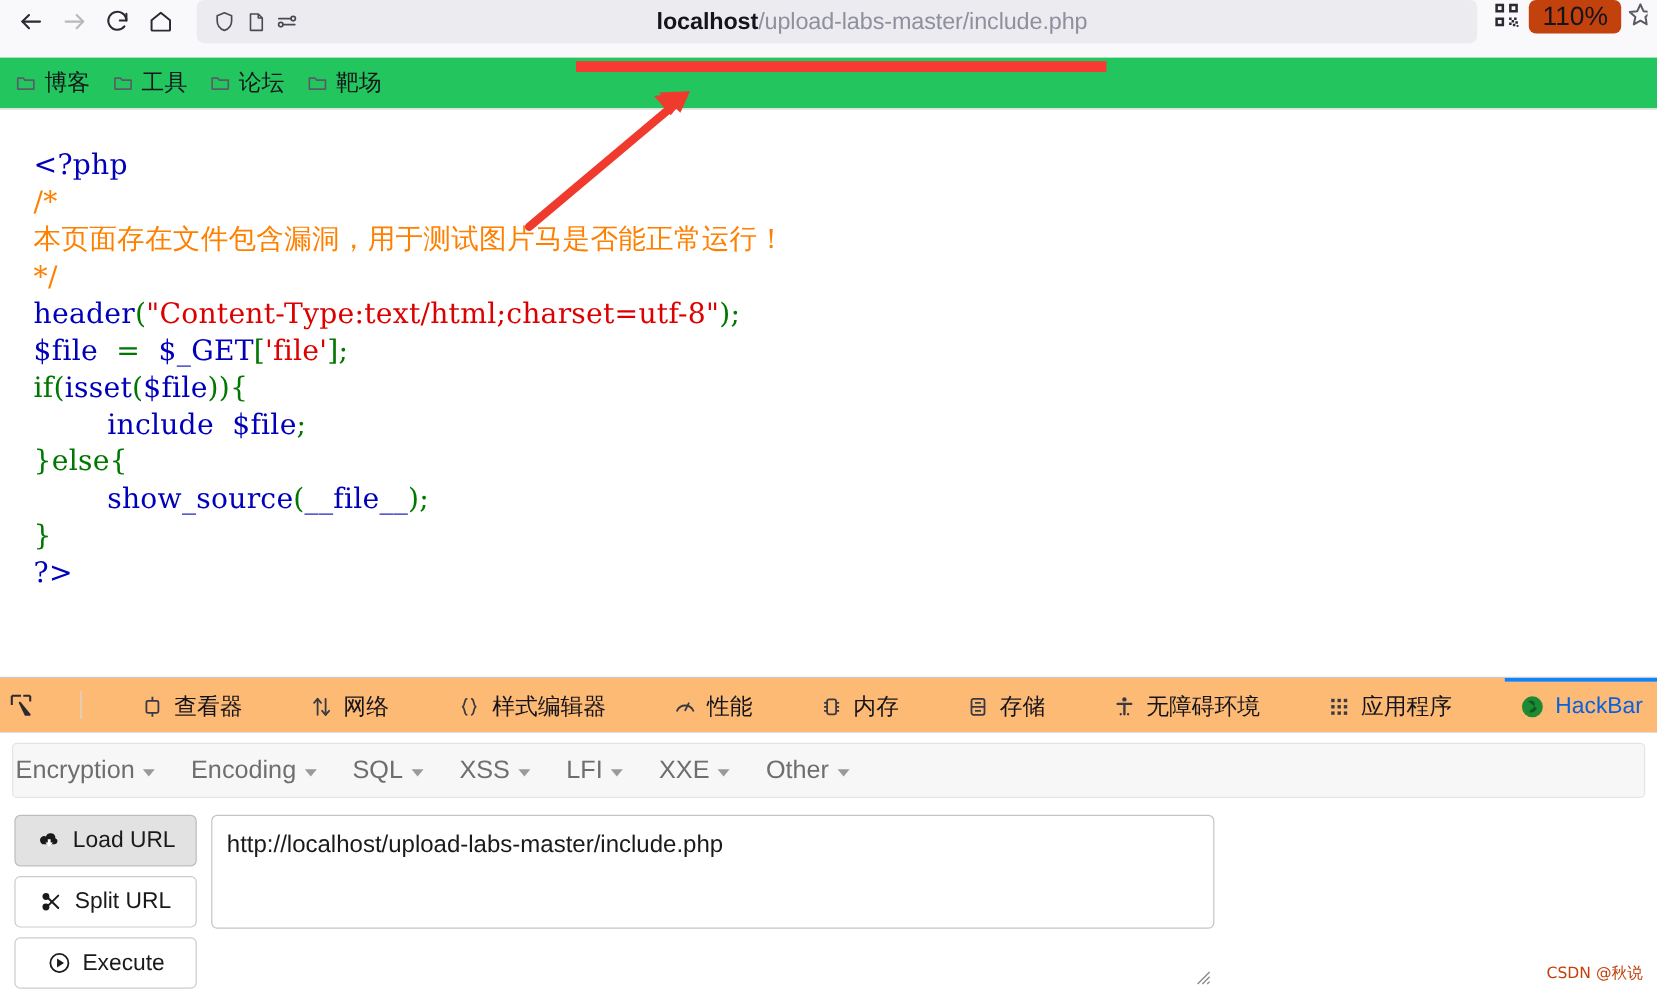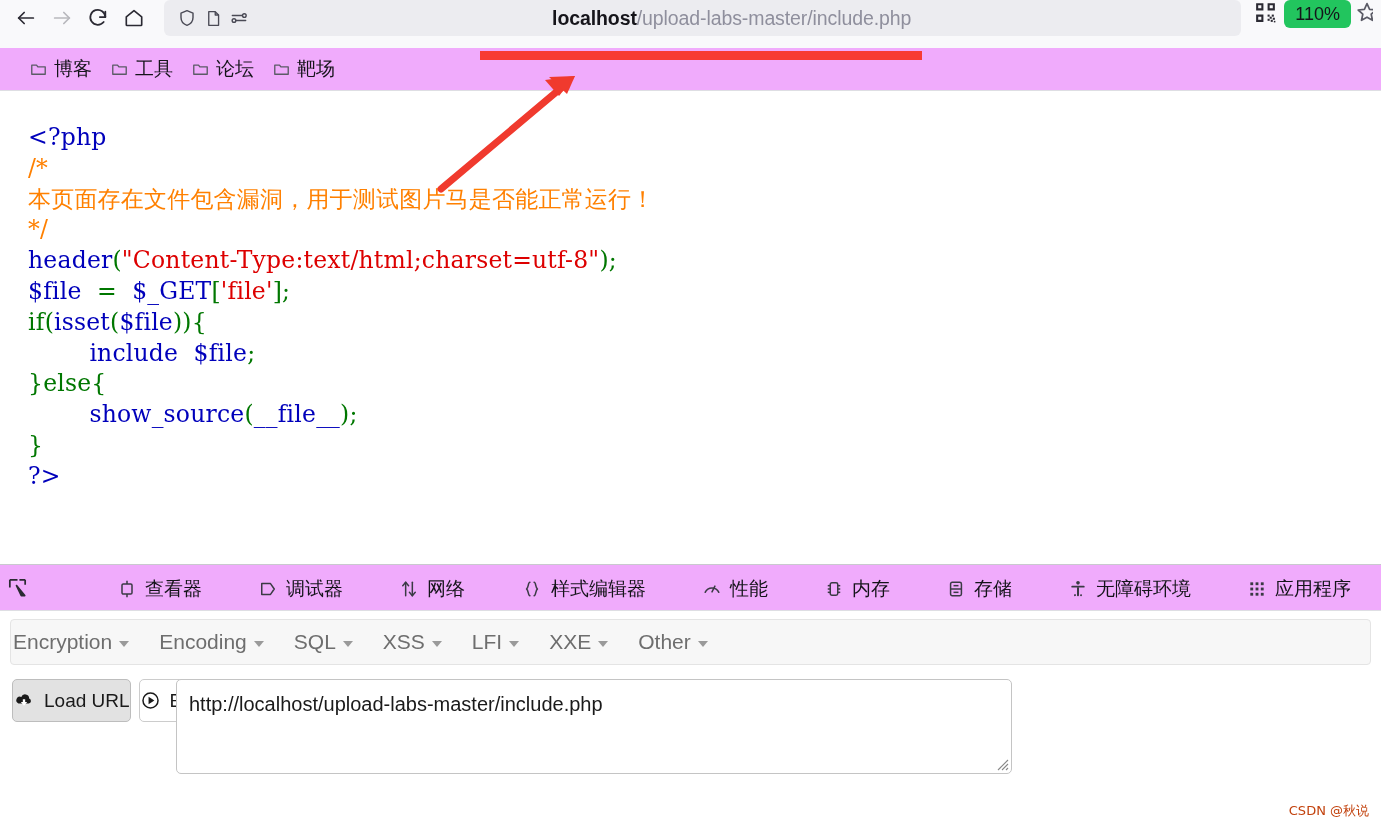--- a/index.html
+++ b/index.html
@@ -60,39 +60,39 @@
     color: #8f8f9d;
     white-space: nowrap;
     overflow: hidden;
     letter-spacing: -0.1px;
     padding-right: 20px;
   }
   .url-host { color: #15141a; font-weight: 600; }
 
   .zoom-pill {
     height: 28px;
-    background: #22c55e;
+    background: #c2410c;
     border-radius: 6px;
     display: flex; align-items: center; justify-content: center;
     padding: 0 11px;
-    font-size: 18px;
+    font-size: 22px;
     color: #15141a;
     margin-left: 6px;
     flex: 0 0 auto;
   }
   .qr-icon { color: #2b2a33; flex: 0 0 auto; margin-left: 2px;}
   .star-icon { color: #5b5b66; flex: 0 0 auto; margin-left: 4px; overflow: hidden; width: 18px;}
 
   
   .bm-bar {
     position: absolute; left: 0; top: 48px;
     width: 1381px; height: 43px;
-    background: #f0abfc;
+    background: #22c55e;
     display: flex; align-items: center;
-    padding-left: 22px;
+    padding-left: 5px;
     border-bottom: 1px solid #dedee3;
   }
   .bm-item {
     display: flex; align-items: center;
     gap: 6px;
     padding: 3px 7px;
     border-radius: 4px;
     margin-right: 4px;
     font-size: 19px;
     color: #15141a;
@@ -135,21 +135,21 @@
 
   
   .devtools {
     position: absolute; left: 0; top: 564px;
     width: 1381px; height: 264px;
     background: #ffffff;
     border-top: 1px solid #c9c9cf;
   }
   .dt-tabbar {
     height: 46px;
-    background: #f0abfc;
+    background: #fdba74;
     display: flex; align-items: stretch;
     border-bottom: 1px solid #dedee3;
     padding-left: 6px;
     gap: 32px;
   }
   .dt-picker {
     width: 40px;
     display: flex; align-items: center; justify-content: center;
     color: #2b2a33;
   }
@@ -191,21 +191,21 @@
   .caret {
     width: 0; height: 0;
     border-left: 5px solid transparent;
     border-right: 5px solid transparent;
     border-top: 6px solid #9a9a9a;
     display: inline-block;
     margin-top: 3px;
   }
 
   .hb-body { display: flex; padding: 14px 10px 0 12px; gap: 12px; }
-  .hb-btncol { display: flex; flex-direction: row; gap: 8px; width: 152px; flex: 0 0 auto; }
+  .hb-btncol { display: flex; flex-direction: column; gap: 8px; width: 152px; flex: 0 0 auto; }
   .hb-btn {
     height: 43px;
     border: 1px solid #cccccc;
     border-radius: 5px;
     background: #ffffff;
     display: flex; align-items: center; justify-content: center;
     gap: 9px;
     font-size: 19px;
     color: #1a1a1a;
     white-space: nowrap;
@@ -381,26 +381,20 @@
       <div class="dt-tab">
         <svg width="20" height="20" viewBox="0 0 24 24" fill="none" stroke="currentColor" stroke-width="1.8">
           <rect x="6" y="6" width="12" height="12" rx="1.5"></rect>
             <line x1="12" y1="2" x2="12" y2="6"></line>
             <line x1="12" y1="18" x2="12" y2="22"></line>
         </svg>
         <span>查看器</span>
       </div>
 
 
-      <div class="dt-tab">
-        <svg width="20" height="20" viewBox="0 0 24 24" fill="none" stroke="currentColor" stroke-width="1.8" stroke-linejoin="round">
-          <path d="M4.5 5.5 H15 L19.5 12 L15 18.5 H4.5 Z"></path>
-        </svg>
-        <span>调试器</span>
-      </div>
 
       <div class="dt-tab">
         <svg width="20" height="20" viewBox="0 0 24 24" fill="none" stroke="currentColor" stroke-width="1.8" stroke-linecap="round" stroke-linejoin="round">
           <line x1="8" y1="20" x2="8" y2="4"></line>
             <polyline points="4.5,8 8,4 11.5,8"></polyline>
           <line x1="16" y1="4" x2="16" y2="20"></line>
             <polyline points="12.5,16 16,20 19.5,16"></polyline>
         </svg>
         <span>网络</span>
       </div>
@@ -516,20 +510,29 @@
         <div class="hb-btncol">
 
           <div class="hb-btn pressed">
             <svg width="22" height="19" viewBox="0 0 24 24" fill="currentColor">
               <path d="M18.5 9.4 A5.1 5.1 0 0 0 8.6 7.6 A4.2 4.2 0 0 0 5 15.8 H18 A3.3 3.3 0 0 0 18.5 9.4 Z"></path>
               <path d="M10.5 10.5 H13.5 V14 H16 L12 18.5 L8 14 H10.5 Z" fill="#fff"></path>
             </svg>
             <span>Load URL</span>
           </div>
 
+          <div class="hb-btn">
+            <svg width="20" height="19" viewBox="0 0 24 24" fill="none" stroke="currentColor" stroke-width="2.1" stroke-linecap="round">
+              <circle cx="6" cy="6.5" r="2.6" fill="currentColor"></circle>
+                <circle cx="6" cy="17.5" r="2.6" fill="currentColor"></circle>
+              <line x1="8.3" y1="8" x2="19" y2="18.5"></line>
+                <line x1="8.3" y1="16" x2="19" y2="5.5"></line>
+            </svg>
+            <span>Split URL</span>
+          </div>
 
           <div class="hb-btn">
             <svg width="21" height="21" viewBox="0 0 24 24" fill="none" stroke="currentColor" stroke-width="1.7">
               <circle cx="12" cy="12" r="8.6"></circle>
                 <polygon points="9.8,7.8 16.4,12 9.8,16.2" fill="currentColor" stroke="none"></polygon>
             </svg>
             <span>Execute</span>
           </div>
         </div>
 

